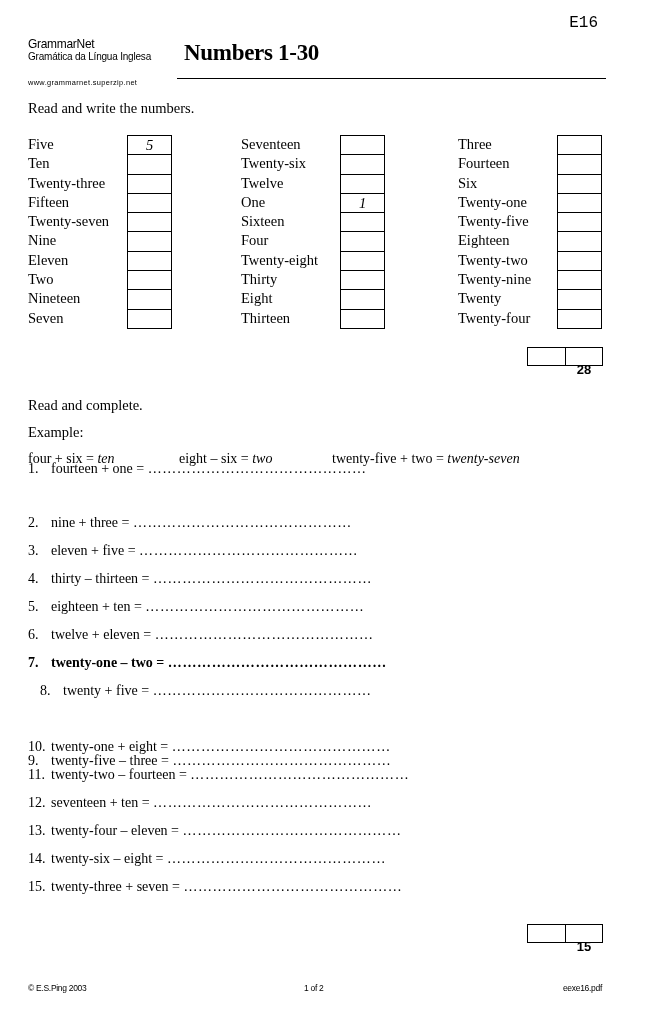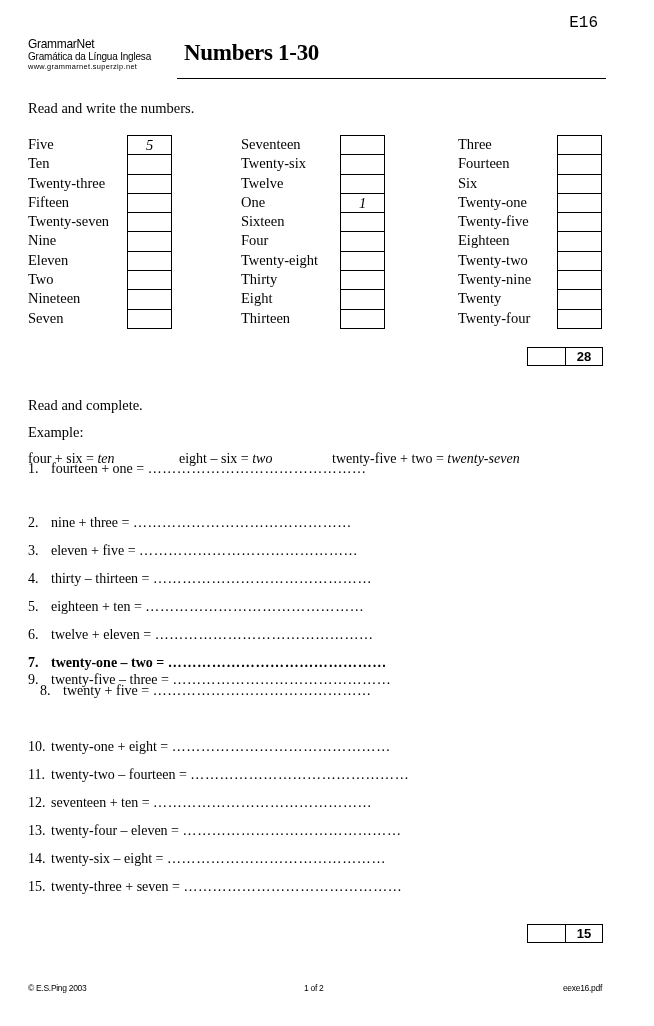--- a/index.html
+++ b/index.html
@@ -2,32 +2,32 @@
 <html><head>
   <meta charset="utf-8">
   <style>
     html, body { margin: 0; padding: 0; background: #ffffff; }
     body { width: 654px; height: 1026px; position: relative; overflow: hidden; color: #000; font-family: "Liberation Serif", serif; }
     .abs { position: absolute; }
     .code { right: 56px; top: 14px; font-family: "Liberation Mono", "DejaVu Sans Mono", monospace; font-size: 16px; }
     .brand { left: 28px; top: 37px; font-family: "Liberation Sans", sans-serif; line-height: 1; }
     .brand .name { font-size: 13px; letter-spacing: -0.3px; transform: scaleX(0.92); transform-origin: left; display:block; }
     .brand .sub { font-size: 10px; display:block; margin-top: 2px; letter-spacing: -0.2px; }
-    .brand .url { font-size: 7.4px; display:block; margin-top: 1px; letter-spacing: 0.35px; }
+    .brand .url { font-size: 7.4px; display:block; margin-top: 17px; letter-spacing: 0.35px; }
     .title { left: 184px; top: 40px; font-size: 23px; font-weight: bold; letter-spacing: -0.3px; }
     .rule { left: 177px; top: 78px; width: 429px; height: 0; border-top: 1.3px solid #000; }
     .instr { left: 28px; font-size: 14.5px; }
     .col { position: absolute; top: 135px; }
     .row { position: relative; height: 19.3px; }
     .row .lbl { position: absolute; left: 0; top: 1px; font-size: 14.5px; white-space: nowrap; }
     .row .box { position: absolute; top: 0; width: 45px; height: 19.3px; box-sizing: border-box; border-left: 1.3px solid #000; border-right: 1.3px solid #000; border-top: 1.3px solid #000; font-style: italic; font-size: 14.5px; text-align: center; line-height: 18px; }
     .row.last .box { border-bottom: 1.3px solid #000; height: 20.5px; }
     .score { position: absolute; height: 19px; width: 76px; box-sizing: border-box; border: 1.3px solid #000; font-family: "Liberation Sans", sans-serif; font-weight: bold; font-size: 13px; }
     .score .div { position: absolute; left: 37px; top: 0; bottom: 0; border-left: 1.3px solid #000; }
-    .score .val { position: absolute; left: 38px; right: 0; top: 0; text-align: center; line-height: 17px; }
+    .score .val { position: absolute; left: 38px; right: 0; top: 13px; text-align: center; line-height: 17px; }
     .examples { left: 28px; top: 451px; font-size: 14px; white-space: nowrap; }
     .examples span.ex { position: absolute; top: 0; }
     .examples i { font-style: italic; }
     .q { position: absolute; left: 28px; font-size: 14px; white-space: nowrap; }
     .q .num { display: inline-block; width: 23px; }
     .q .dots { letter-spacing: 0.6px; }
     .footer { top: 983px; font-family: "Liberation Sans", sans-serif; font-size: 8.5px; letter-spacing: -0.3px; }
   </style>
 </head>
 <body>
@@ -189,21 +189,21 @@
 </div>
 
 <div class="q" style="top:461px;"><span class="num">1.</span><span>fourteen + one = </span><span class="dots">………………………………………</span></div>
 <div class="q" style="top:515px;"><span class="num">2.</span><span>nine + three = </span><span class="dots">………………………………………</span></div>
 <div class="q" style="top:543px;"><span class="num">3.</span><span>eleven + five = </span><span class="dots">………………………………………</span></div>
 <div class="q" style="top:571px;"><span class="num">4.</span><span>thirty – thirteen = </span><span class="dots">………………………………………</span></div>
 <div class="q" style="top:599px;"><span class="num">5.</span><span>eighteen + ten = </span><span class="dots">………………………………………</span></div>
 <div class="q" style="top:627px;"><span class="num">6.</span><span>twelve + eleven = </span><span class="dots">………………………………………</span></div>
 <div class="q" style="top:655px;font-weight:bold;"><span class="num">7.</span><span>twenty-one – two = </span><span class="dots">………………………………………</span></div>
 <div class="q" style="top:683px;margin-left:12px;"><span class="num">8.</span><span>twenty + five = </span><span class="dots">………………………………………</span></div>
-<div class="q" style="top:672px;"><span class="num">9.</span><span>twenty-five – three = </span><span class="dots">………………………………………</span></div>
+<div class="q" style="top:753px;"><span class="num">9.</span><span>twenty-five – three = </span><span class="dots">………………………………………</span></div>
 <div class="q" style="top:739px;"><span class="num">10.</span><span>twenty-one + eight = </span><span class="dots">………………………………………</span></div>
 <div class="q" style="top:767px;"><span class="num">11.</span><span>twenty-two – fourteen = </span><span class="dots">………………………………………</span></div>
 <div class="q" style="top:795px;"><span class="num">12.</span><span>seventeen + ten = </span><span class="dots">………………………………………</span></div>
 <div class="q" style="top:823px;"><span class="num">13.</span><span>twenty-four – eleven = </span><span class="dots">………………………………………</span></div>
 <div class="q" style="top:851px;"><span class="num">14.</span><span>twenty-six – eight  = </span><span class="dots">………………………………………</span></div>
 <div class="q" style="top:879px;"><span class="num">15.</span><span>twenty-three + seven = </span><span class="dots">………………………………………</span></div>
 
 <div class="score" style="left:527px; top:924px;">
   <span class="div"></span>
   <span class="val">15</span>

